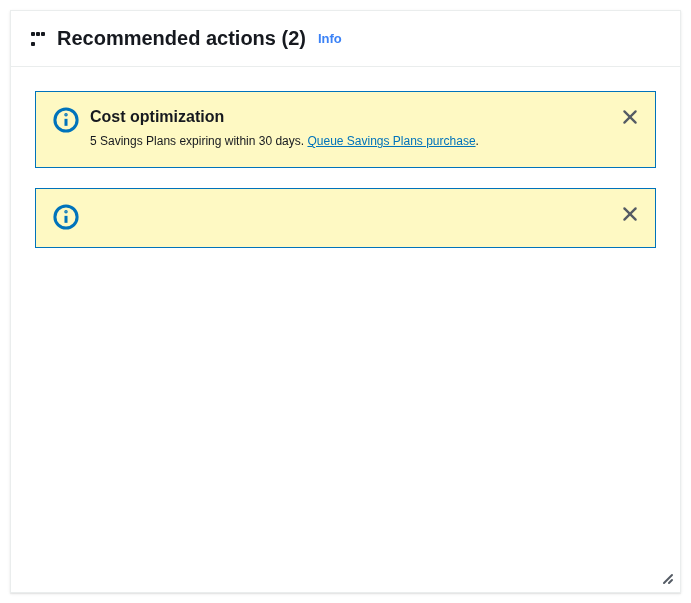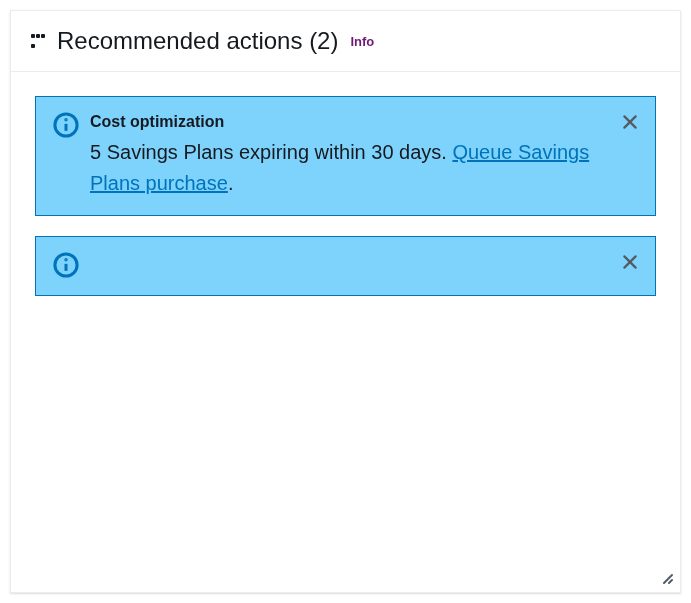--- a/index.html
+++ b/index.html
@@ -34,53 +34,53 @@
     align-content: space-between;
     justify-content: space-between;
   }
   .drag-handle span {
     width: 4px;
     height: 4px;
     background: #16191f;
     border-radius: 1px;
   }
   .panel-title {
-    font-size: 24px;
-    font-weight: 400;
+    font-size: 20px;
+    font-weight: 700;
     margin: 0;
   }
   .info-link {
-    color: #701a75;
+    color: #3b82f6;
     font-size: 13px;
     font-weight: 700;
     cursor: pointer;
   }
   .panel-body {
     padding: 24px 24px;
   }
   .alert {
     border: 1px solid #0073bb;
-    background: #7dd3fc;
+    background: #fef9c3;
     display: flex;
     align-items: flex-start;
     padding: 14px 14px 16px 16px;
     gap: 10px;
     margin-bottom: 20px;
     position: relative;
   }
   .alert-icon svg { display:block; }
   .alert-content { flex: 1; padding-right: 8px; }
   .alert-title {
     font-weight: 700;
     font-size: 16px;
     margin: 0 0 4px 0;
     line-height: 1.4;
   }
   .alert-msg {
-    font-size: 20px;
+    font-size: 12px;
     line-height: 1.55;
     color: #16191f;
   }
   .alert-msg a {
     color: #0073bb;
     text-decoration: underline;
     cursor: pointer;
   }
   .close-btn {
     background: none;

